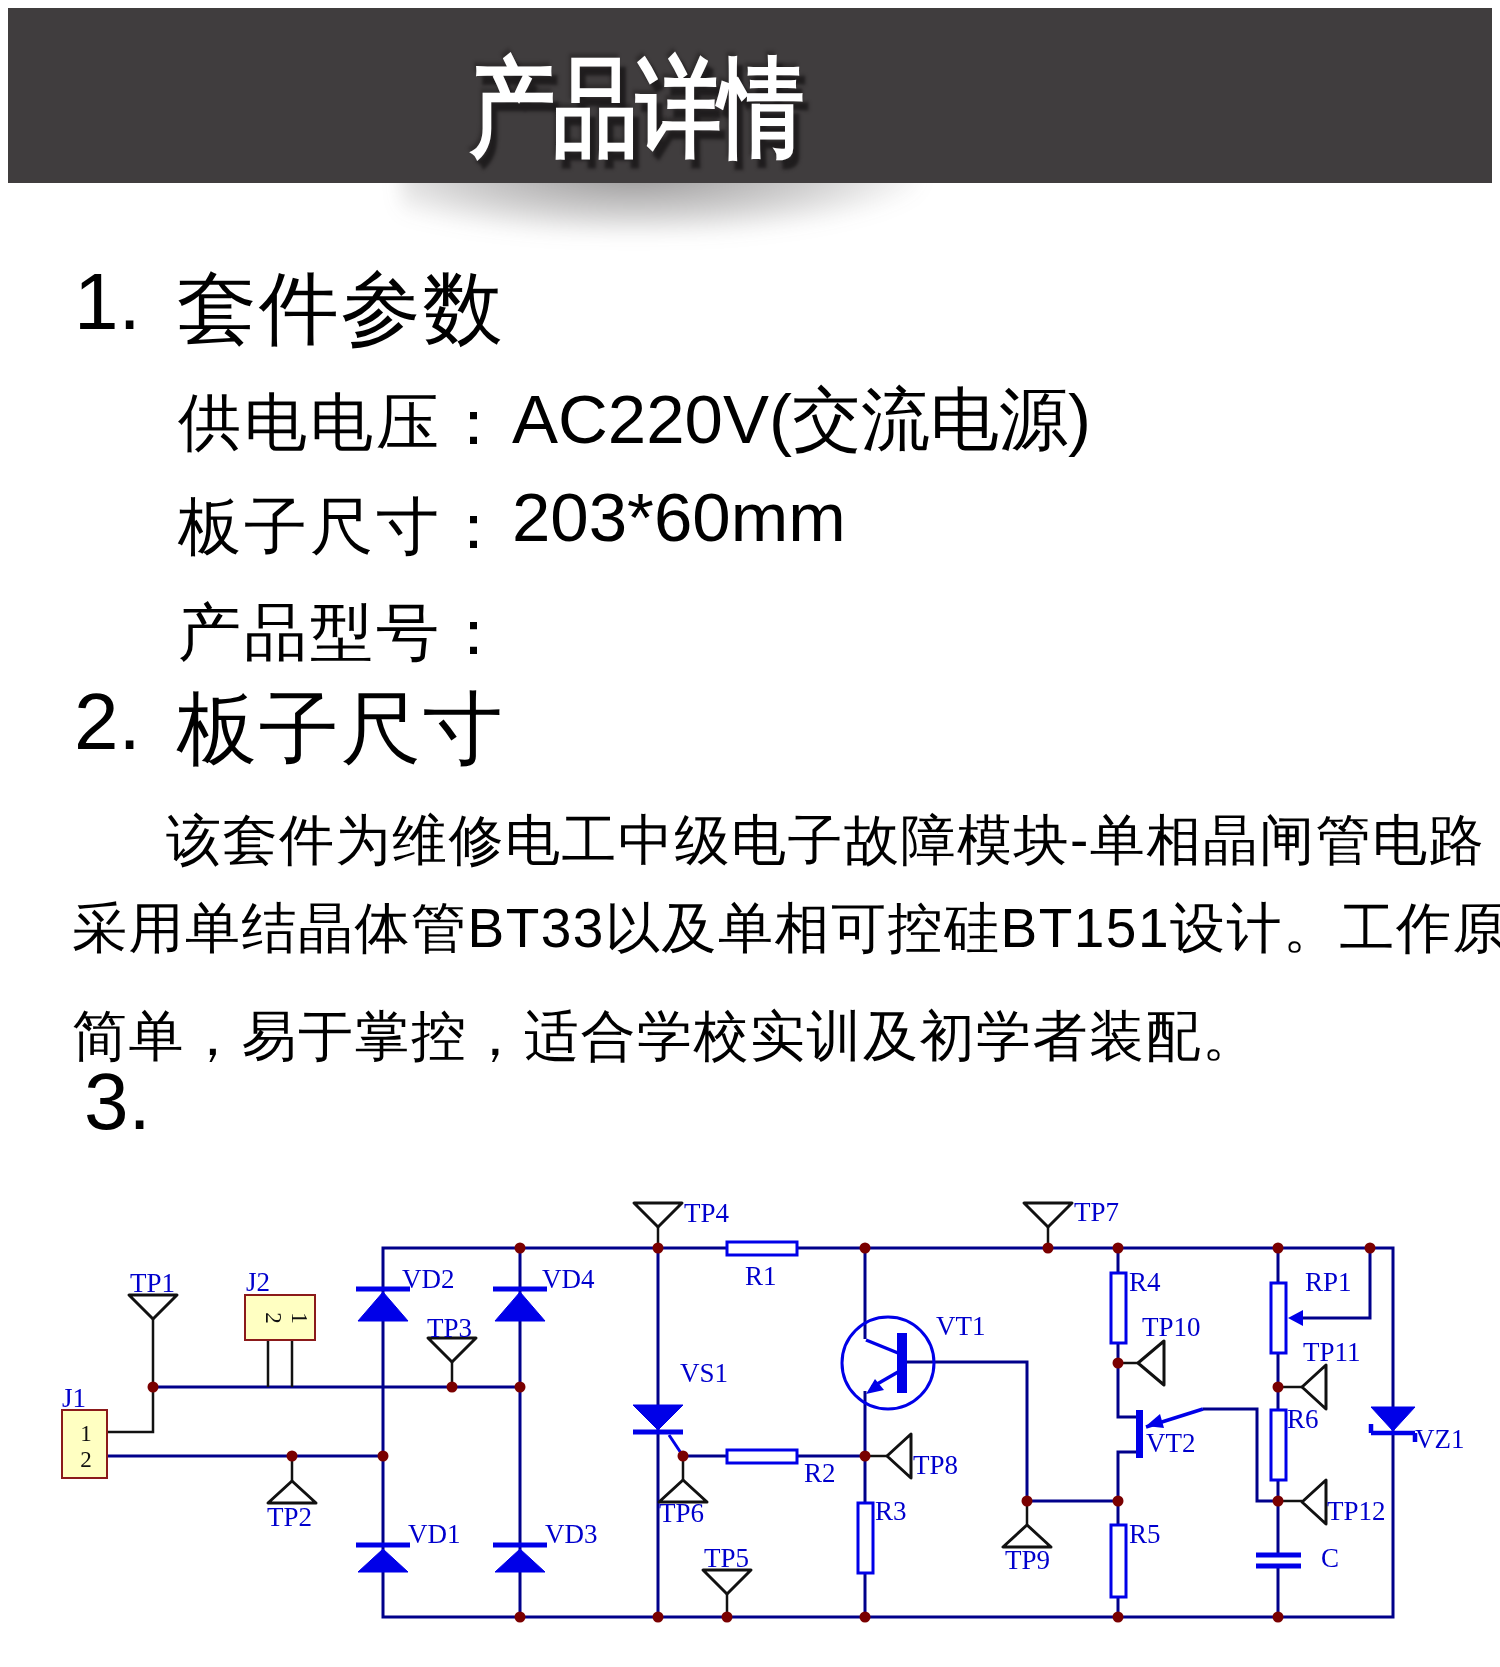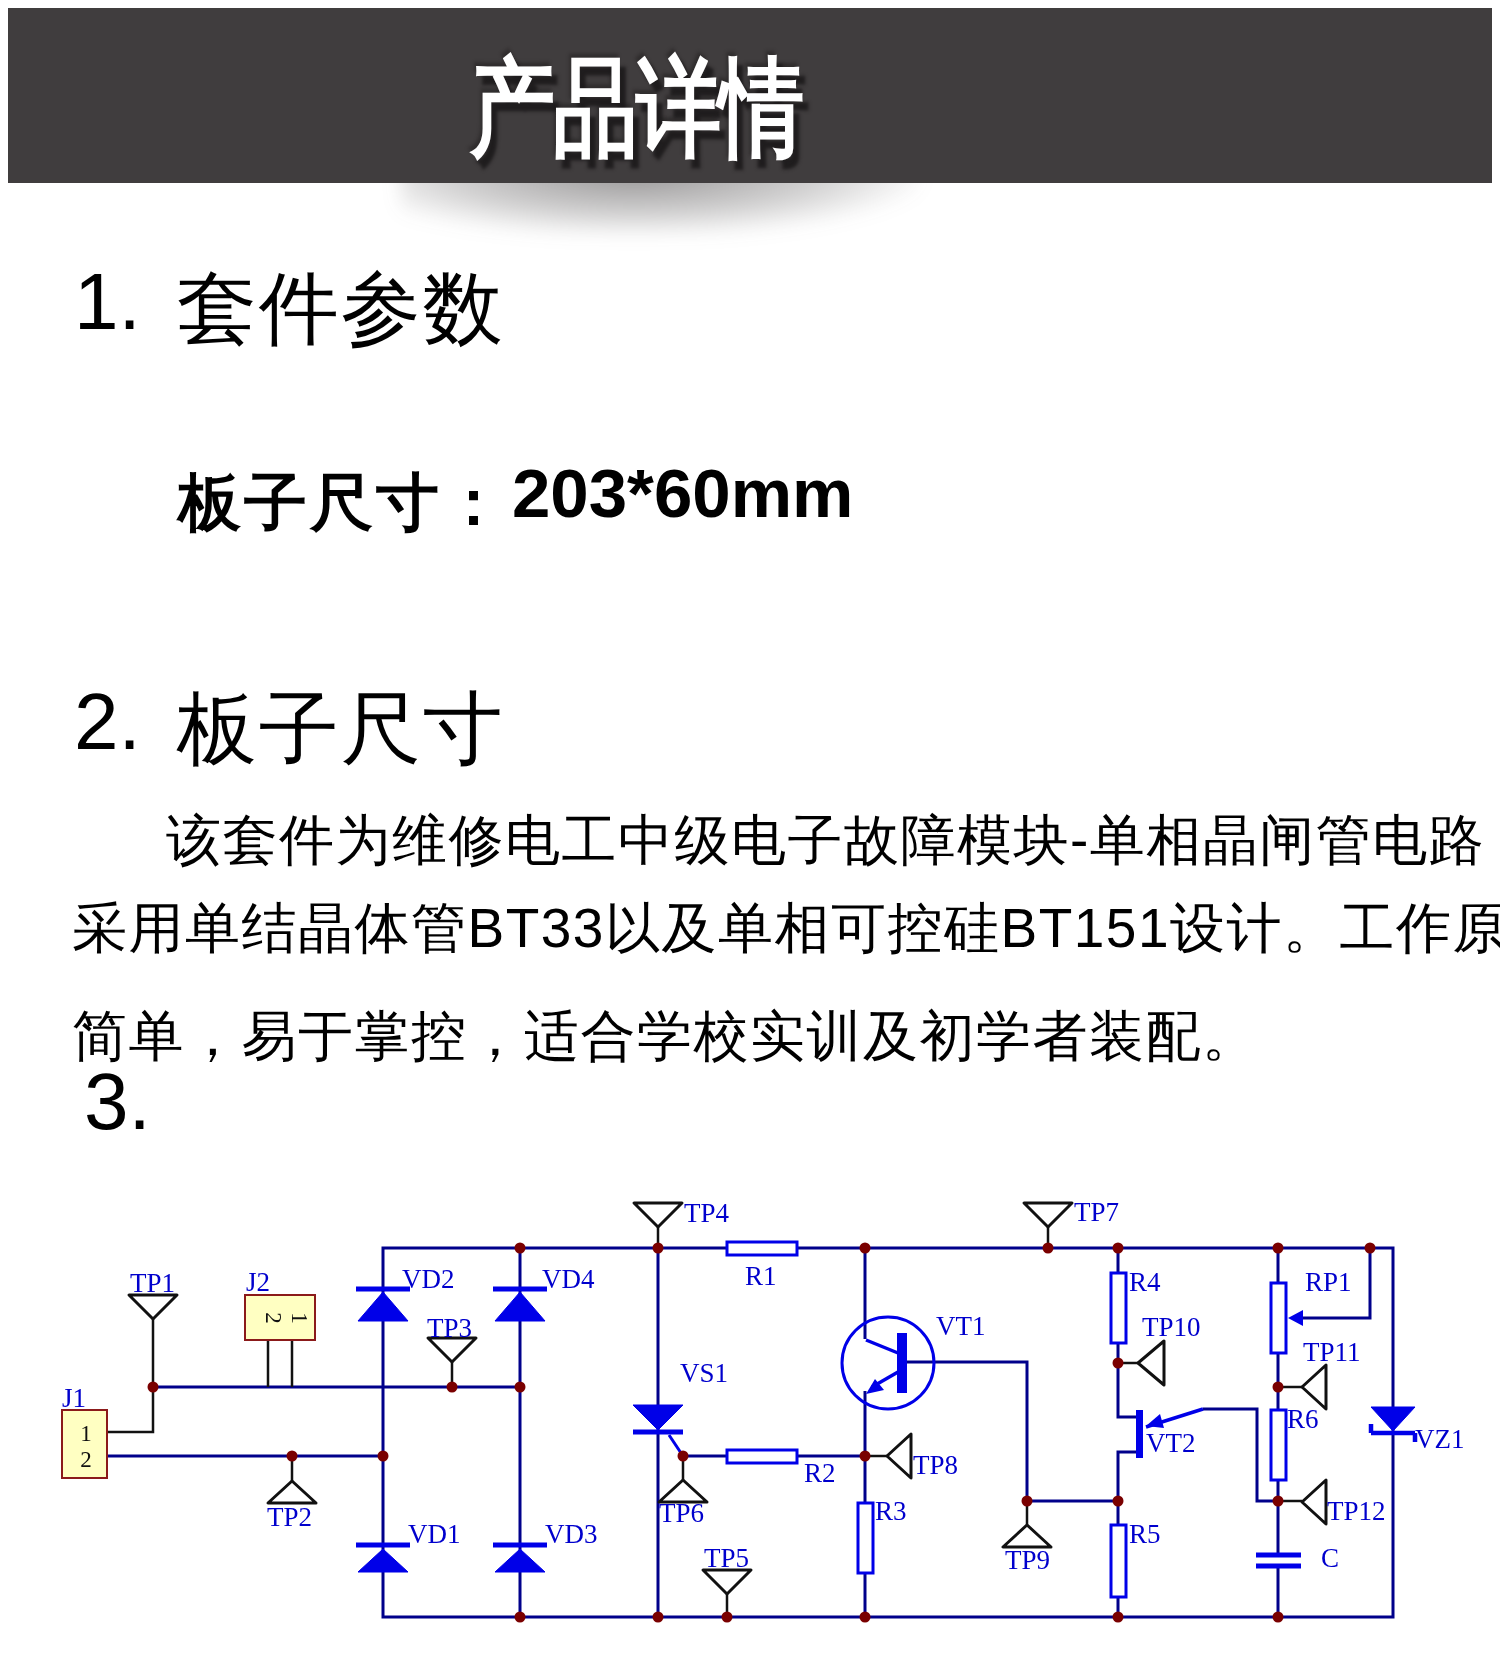--- a/index.html
+++ b/index.html
@@ -28,21 +28,21 @@
   .heading .no{display:inline-block;}
   .heading .ht{display:inline-block;margin-left:36px;letter-spacing:2px;}
   #h1{left:74px;top:256px;}
   #h2{left:74px;top:676px;}
   #h3{left:84px;top:1056px;}
   
   .prow{left:0;width:1500px;height:92px;white-space:nowrap;}
   .prow .plabel{position:absolute;left:178px;top:0;font-size:63px;letter-spacing:3px;color:#000;}
   .prow .pvalue{position:absolute;left:512px;top:-6px;font-size:69px;color:#000;}
   #prow1{top:380px;}
-  #prow2{top:460px;font-weight:bold;}
+  #prow2{top:484px;}
   #prow3{top:590px;}
   
   .dline{color:#000;font-size:55px;letter-spacing:1.5px;white-space:nowrap;}
   #dline1{left:166px;top:804px;}
   #dline2{left:72px;top:892px;}
   #dline3{left:72px;top:1000px;}
   
   #circuit{left:0;top:1100px;}
   #circuit text{font-family:"Liberation Serif","DejaVu Serif",serif;font-size:27px;fill:#0000CD;}
   #circuit .jdigit{font-size:23px;fill:#111111;}
@@ -53,25 +53,30 @@
 <div id="page">
 
   <div id="banner-smudge" class="abs"></div>
   <div id="banner" class="abs"></div>
   <div id="banner-title" class="abs">产品详情</div>
 
   <div id="h1" class="abs heading">
     <span class="no">1.</span>
     <span class="ht">套件参数</span>
   </div>
+  <div id="prow1" class="abs prow">
+    <span class="plabel">供电电压：</span>
+    <span class="pvalue">AC220V(交流电源)</span>
+  </div>
   <div id="prow2" class="abs prow">
     <span class="plabel">板子尺寸：</span>
     <span class="pvalue">203*60mm</span>
   </div>
   <div id="prow3" class="abs prow">
+    <span class="plabel">产品型号：</span>
   </div>
 
   <div id="h2" class="abs heading">
     <span class="no">2.</span>
     <span class="ht">板子尺寸</span>
   </div>
   <div id="dline1" class="abs dline">该套件为维修电工中级电子故障模块-单相晶闸管电路，</div>
   <div id="dline2" class="abs dline">采用单结晶体管BT33以及单相可控硅BT151设计。工作原理</div>
   <div id="dline3" class="abs dline">简单，易于掌控，适合学校实训及初学者装配。</div>
 

